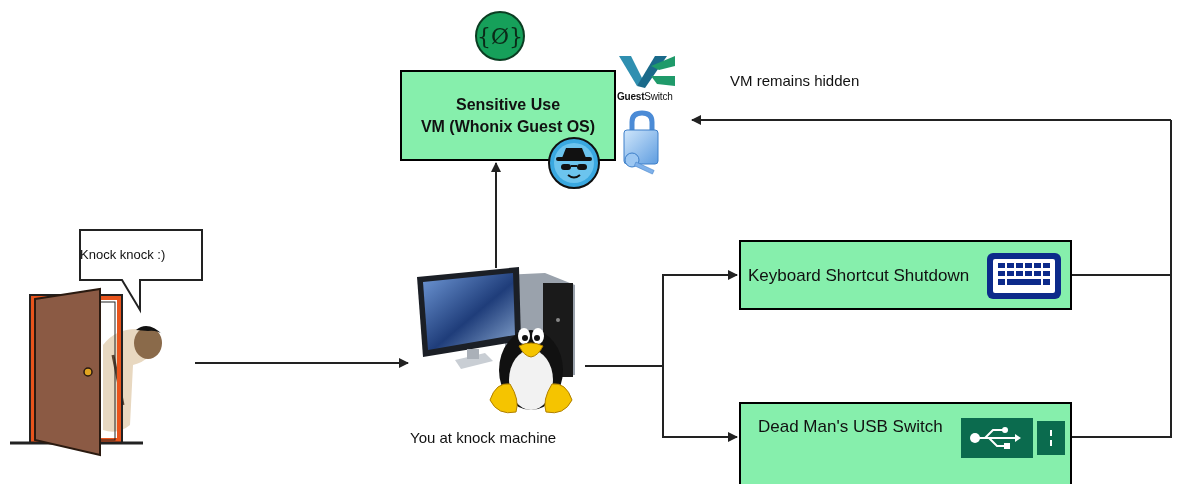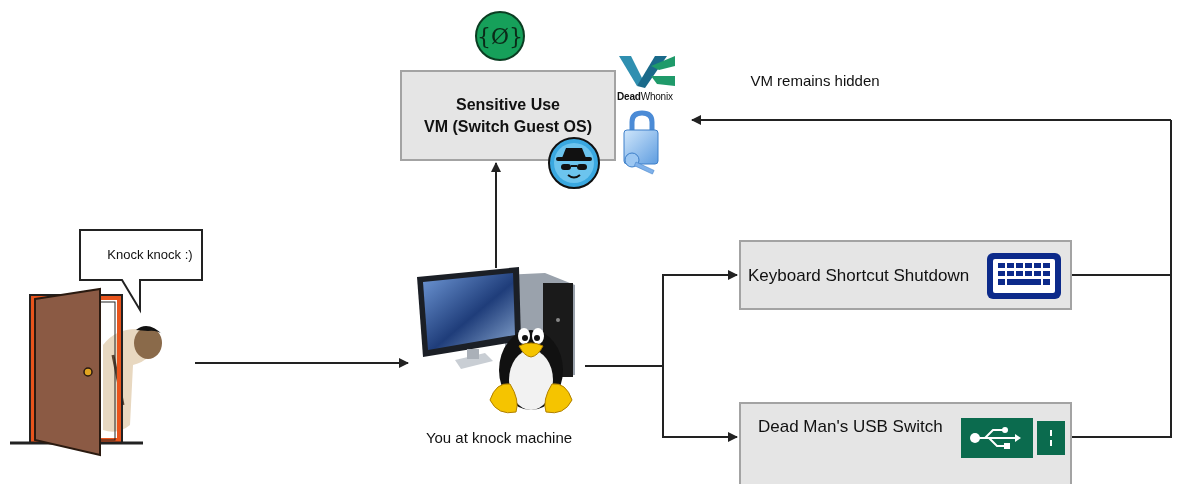--- a/index.html
+++ b/index.html
@@ -1,27 +1,27 @@
 <!DOCTYPE html>
 <html><head>
 <meta charset="utf-8">
 <style>
   html, body { margin: 0; padding: 0; background: #ffffff; }
   body { width: 1190px; height: 484px; position: relative; overflow: hidden;
          font-family: "Liberation Sans", sans-serif; color: #111; }
   .abs { position: absolute; }
   svg.lines { position: absolute; left: 0; top: 0; }
-  .box { position: absolute; border: 2px solid #a3a3a3; background: #e5e5e5; box-sizing: border-box; }
+  .box { position: absolute; border: 2px solid #000000; background: #86efac; box-sizing: border-box; }
   .vm-box { left: 400px; top: 70px; width: 216px; height: 91px;
             display: flex; align-items: center; justify-content: center; text-align: center;
             font-weight: bold; font-size: 16px; line-height: 22px; }
   .kb-box { left: 739px; top: 240px; width: 333px; height: 70px; }
   .usb-box { left: 739px; top: 402px; width: 333px; height: 84px; padding-left: 40px; }
   .box-text { position: absolute; font-size: 17px; line-height: 22px; text-align: center; }
-  .label { position: absolute; font-size: 15px; text-align: center; line-height: 21px; }
+  .label { position: absolute; font-size: 15px; text-align: left; line-height: 21px; }
   .bubble-text { position: absolute; font-size: 13px; }
 </style>
 </head>
 <body>
 
 <svg class="lines" width="1190" height="484">
   <defs>
     <marker id="arrow" markerWidth="10" markerHeight="10" refX="9" refY="5" orient="auto" markerUnits="userSpaceOnUse">
       <path d="M0,0 L10,5 L0,10 Z" fill="#222"></path>
     </marker>
@@ -41,21 +41,21 @@
 </svg>
 
 <svg class="abs" style="left:474px;top:10px" width="52" height="52">
   <circle cx="26" cy="26" r="24" fill="#16a05a" stroke="#0b3d22" stroke-width="2"></circle>
   <text x="26" y="34" text-anchor="middle" font-family="'DejaVu Serif', serif" font-size="22" fill="#0b2a18">{Ø}</text>
 </svg>
 
 <div class="box vm-box">
   <div>
     <div>Sensitive Use</div>
-    <div>VM (Switch Guest OS)</div>
+    <div>VM (Whonix Guest OS)</div>
   </div>
 </div>
 
 <svg class="abs" style="left:546px;top:136px" width="56" height="54">
   <circle cx="28" cy="27" r="25" fill="#3aa8e0" stroke="#111" stroke-width="2"></circle>
   <circle cx="28" cy="27" r="20" fill="#6cc4ee"></circle>
   <path d="M16,22 L20,12 L36,12 L40,22 Z" fill="#111"></path>
   <rect x="10" y="21" width="36" height="4" rx="2" fill="#111"></rect>
   <rect x="15" y="28" width="10" height="6" rx="3" fill="#111"></rect>
   <rect x="31" y="28" width="10" height="6" rx="3" fill="#111"></rect>
@@ -64,21 +64,21 @@
 </svg>
 
 <div class="abs" style="left:617px;top:54px;width:62px;height:50px">
   <svg width="62" height="34">
     <polygon points="2,2 14,2 26,26 20,32" fill="#2f8fb0"></polygon>
     <polygon points="20,32 38,2 50,2 28,34" fill="#1a6a8a"></polygon>
     <polygon points="34,12 58,2 58,12 42,16" fill="#1f9a6a"></polygon>
     <polygon points="34,22 58,22 58,32 40,30" fill="#1f9a6a"></polygon>
   </svg>
   <div style="font-size:10px;margin-top:-1px;letter-spacing:-0.2px">
-    <b>Dead</b><span>Whonix</span>
+    <b>Guest</b><span>Switch</span>
   </div>
 </div>
 
 <svg class="abs" style="left:620px;top:110px" width="42" height="70">
   <defs>
     <linearGradient id="lockg" x1="0" y1="0" x2="1" y2="1">
       <stop offset="0" stop-color="#cfe6fb"></stop>
       <stop offset="1" stop-color="#5f9de0"></stop>
     </linearGradient>
   </defs>
@@ -88,21 +88,21 @@
   <rect x="16" y="52" width="20" height="4" fill="#7fb1ea" stroke="#3d7fc9" stroke-width="0.5" transform="rotate(25 16 52)"></rect>
 </svg>
 
 <div class="label" style="left:730px;top:70px;width:170px">
   <div>VM remains hidden</div>
 </div>
 
 <svg class="abs" style="left:78px;top:228px" width="126" height="88">
   <path d="M2,2 L124,2 L124,52 L62,52 L62,82 L44,52 L2,52 Z" fill="#fff" stroke="#222" stroke-width="2"></path>
 </svg>
-<div class="bubble-text" style="left:80px;top:247px;width:140px;text-align:center">Knock knock :)</div>
+<div class="bubble-text" style="left:80px;top:247px;width:140px;">Knock knock :)</div>
 
 <svg class="abs" style="left:8px;top:285px" width="170" height="175">
 
   <g>
     <path d="M95,60 Q110,40 140,45 L150,55 Q145,75 125,80 L122,140 Q110,150 95,145 Z" fill="#e8d8c0"></path>
     <ellipse cx="140" cy="58" rx="14" ry="16" fill="#8a6a4a"></ellipse>
     <path d="M128,45 Q140,35 155,50 Q150,45 140,46 Z" fill="#111"></path>
     <path d="M105,70 L115,120" stroke="#5a4430" stroke-width="3"></path>
   </g>
 

